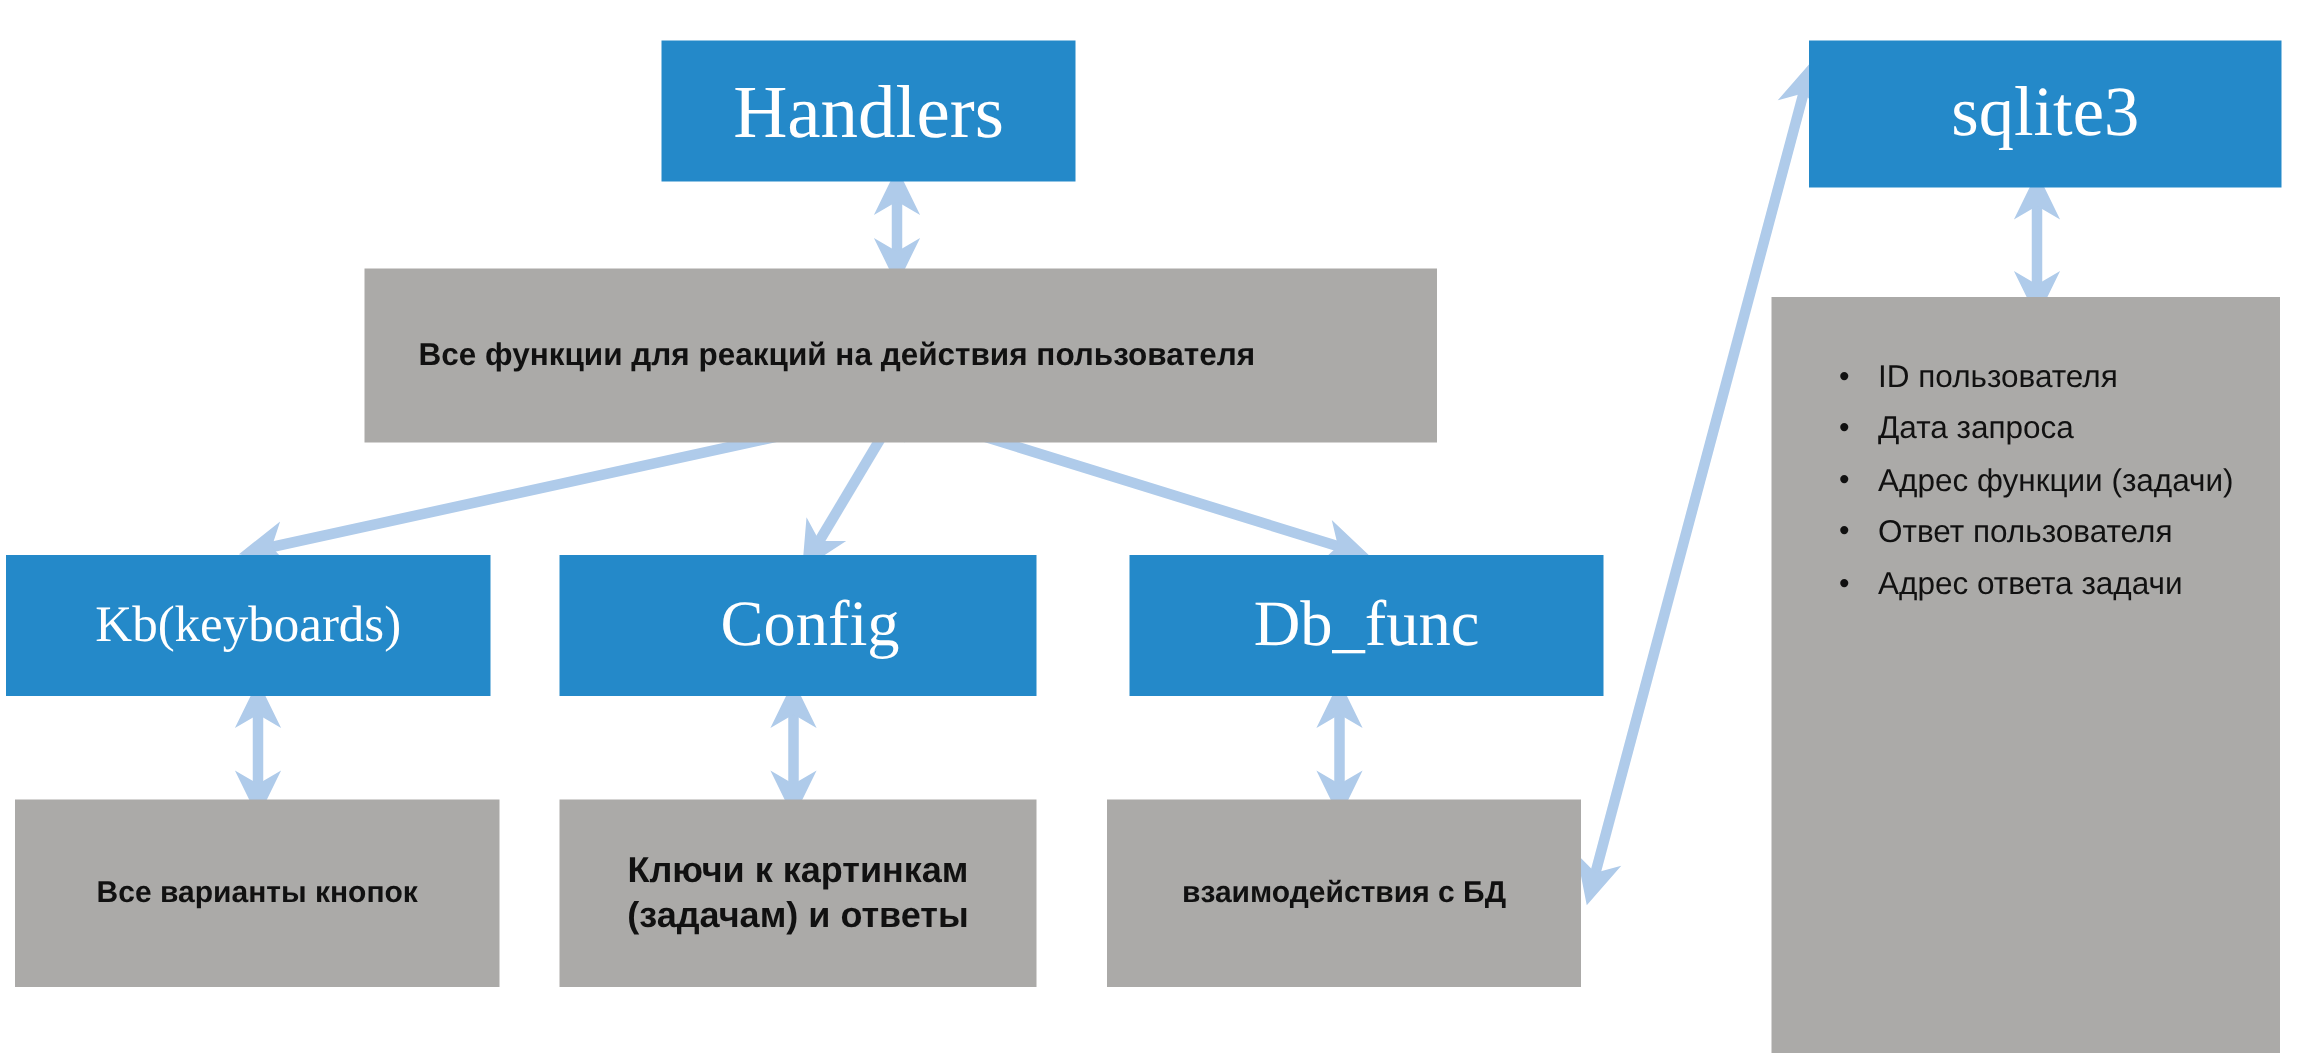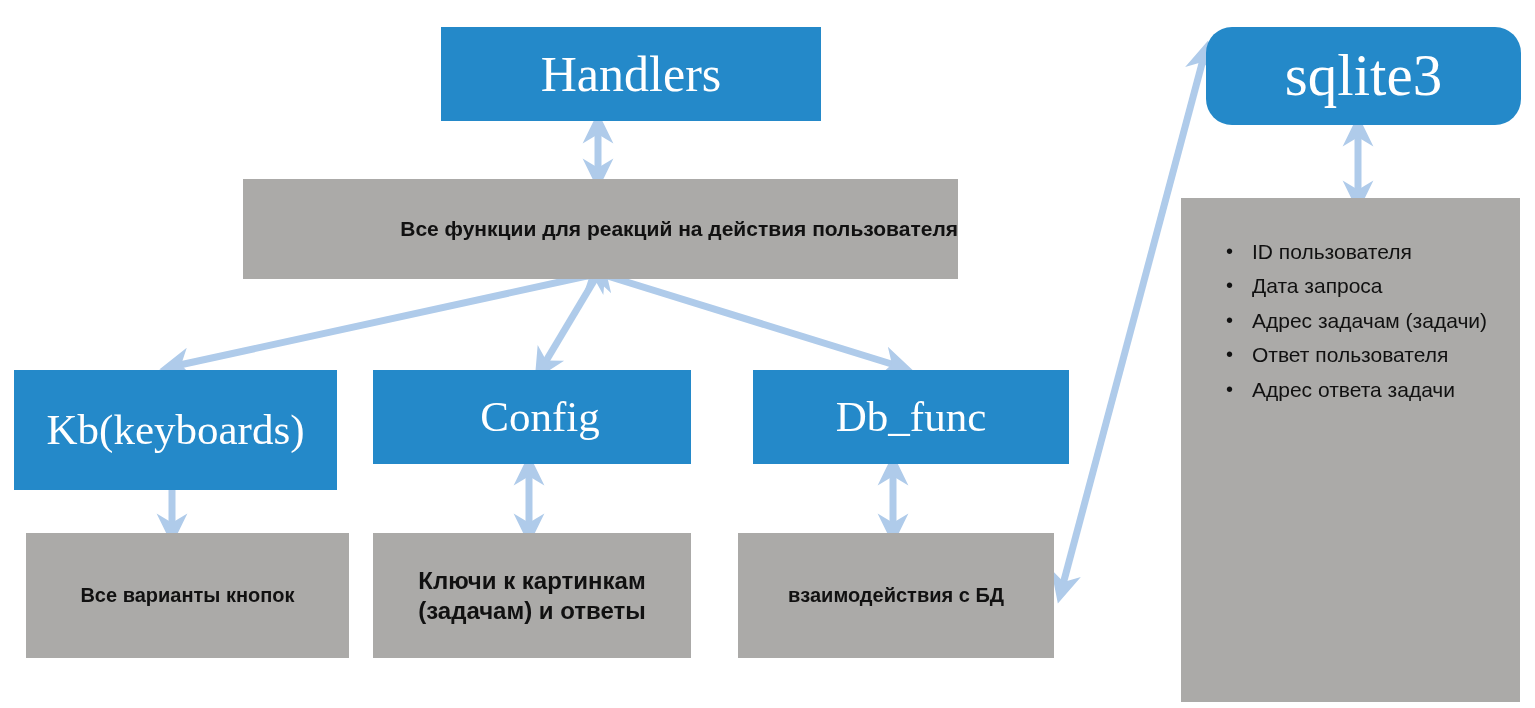--- a/index.html
+++ b/index.html
@@ -35,32 +35,32 @@
     color: #111111;
     font-family: "Liberation Sans", sans-serif;
     font-weight: bold;
     line-height: 1.25;
   }
   .node.gray.left-align {
     justify-content: flex-start;
     text-align: left;
   }
   
-  #box-handlers      { left: 441px; top: 27px;  width: 380px; height: 94px;  font-size: 50px; text-align: center; }
-  #box-handlers-desc { left: 243px; top: 179px; width: 715px; height: 100px;  font-size: 21px; padding-left: 26px; justify-content: flex-end; }
+  #box-handlers      { left: 441px; top: 27px;  width: 276px; height: 94px;  font-size: 50px; text-align: center; }
+  #box-handlers-desc { left: 243px; top: 179px; width: 715px; height: 116px;  font-size: 21px; padding-left: 36px; }
 
-  #box-kb            { left: 14px;  top: 370px; width: 323px; height: 120px;  font-size: 43px; }
+  #box-kb            { left: 4px;  top: 370px; width: 323px; height: 94px;  font-size: 34px; }
   #box-config        { left: 373px; top: 370px; width: 318px; height: 94px;  font-size: 43px; padding-left: 16px; }
   #box-dbfunc        { left: 738px; top: 370px; width: 316px; height: 94px;  font-size: 43px; margin-left: 15px; }
 
-  #box-kb-desc       { left: 10px;  top: 533px; width: 323px; height: 125px; font-size: 20px; margin-left: 16px; }
+  #box-kb-desc       { left: 10px;  top: 533px; width: 323px; height: 125px; font-size: 20px; }
   #box-config-desc   { left: 373px; top: 533px; width: 318px; height: 125px; font-size: 24px; }
   #box-dbfunc-desc   { left: 738px; top: 533px; width: 316px; height: 125px; font-size: 20px; }
 
-  #box-sqlite        { left: 1206px; top: 27px; width: 315px; height: 98px;  font-size: 59px; border-radius: 26px; }
+  #box-sqlite        { left: 1206px; top: 27px; width: 315px; height: 98px;  font-size: 47px; }
 
   #panel-db-fields {
     position: absolute;
     left: 1181px; top: 198px;
     width: 339px; height: 504px;
     background: #ABAAA8;
     box-sizing: border-box;
     padding: 26px 14px 10px 14px;
   }
   #db-field-list {
@@ -165,19 +165,19 @@
   </div>
 
   <div class="node blue" id="box-sqlite">
     <span>sqlite3</span>
   </div>
 
   <div id="panel-db-fields">
     <ul id="db-field-list">
       <li>ID пользователя</li>
       <li>Дата запроса</li>
-      <li>Адрес задачам (задачи)</li>
+      <li>Адрес функции (задачи)</li>
       <li>Ответ пользователя</li>
       <li>Адрес ответа задачи</li>
     </ul>
   </div>
 
 </div>
 
 </body></html>

